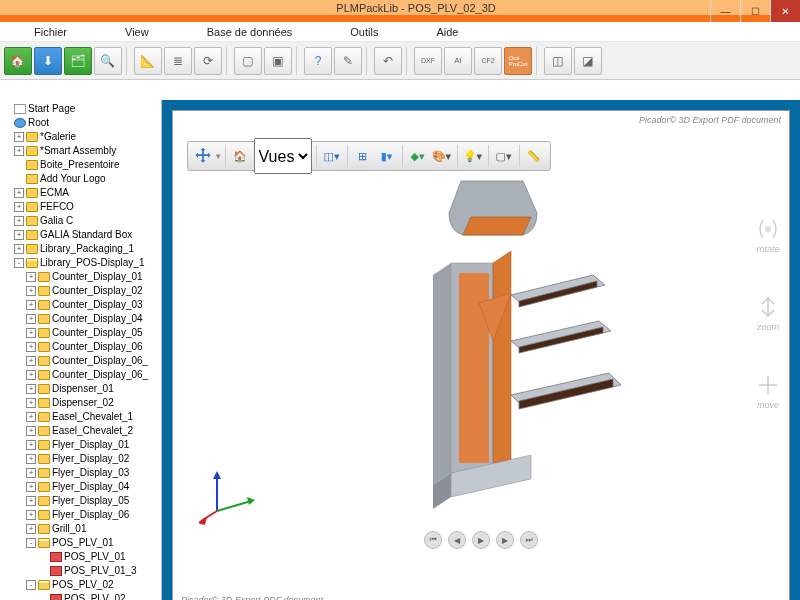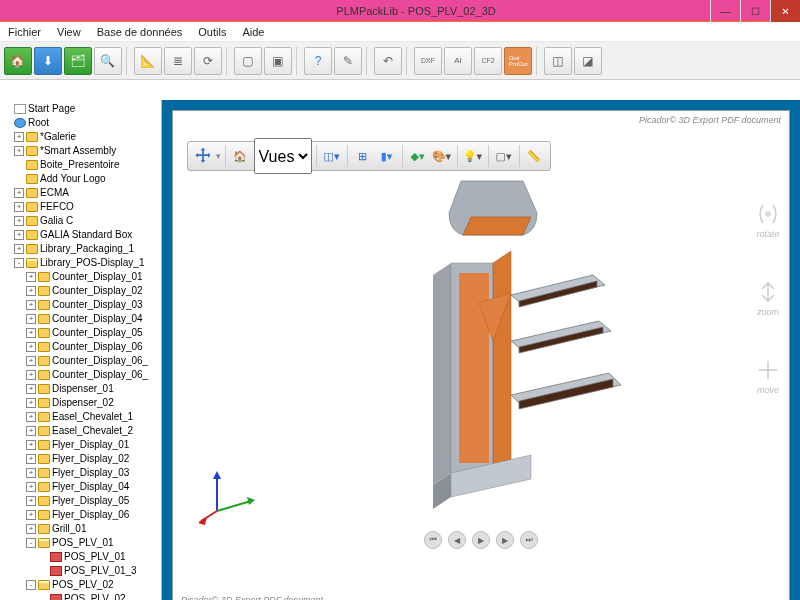--- a/index.html
+++ b/index.html
@@ -1,22 +1,22 @@
 <!DOCTYPE html>
 <html><head>
 <meta charset="utf-8">
 <style>
   * { box-sizing: border-box; margin: 0; padding: 0; font-family: "Segoe UI", Tahoma, sans-serif; }
   html, body { width: 800px; height: 600px; overflow: hidden; background: #fff; }
-  .titlebar { height: 22px; background: #ec4899; border-bottom: 1px solid #f97316; display: flex; align-items: center; justify-content: center; position: relative; font-size: 11px; color: #333; padding-left: 32px; }
+  .titlebar { height: 22px; background: #fdba74; border-bottom: 7px solid #f97316; display: flex; align-items: center; justify-content: center; position: relative; font-size: 11px; color: #333; padding-left: 32px; }
   .titlebar .win-btns { position: absolute; right: 0; top: 0; display: flex; height: 22px; }
   .titlebar .win-btn { width: 30px; height: 22px; display: flex; align-items: center; justify-content: center; font-size: 10px; border-left: 1px solid #ddd; }
   .titlebar .win-close { background: #c0392b; color: #fff; }
   .menubar { height: 20px; background: #fff; border-bottom: 1px solid #e8e8e8; display: flex; align-items: center; font-size: 11px; color: #222; }
-  .menubar span { padding: 0 8px; cursor: default; }
+  .menubar span { padding: 0 24px; cursor: default; margin-left: 10px; }
   .toolbar-main { height: 38px; background: #f1f1f1; border-bottom: 1px solid #ccc; display: flex; align-items: center; padding: 0 4px; gap: 2px; }
   .tb-btn { width: 28px; height: 28px; border: 1px solid #bbb; border-radius: 2px; background: linear-gradient(#fdfdfd,#e6e6e6); display:flex; align-items:center; justify-content:center; font-size:12px; color:#666;}
   .tb-btn.green { background: linear-gradient(#5fbf4f,#2f9f2f); color:#fff; border-color:#2f7f2f;}
   .tb-btn.blue { background: linear-gradient(#4fa0e8,#2f80c8); color:#fff; border-color:#2f70a8;}
   .tb-sep { width: 4px; height: 28px; border-left: 1px solid #ccc; margin: 0 2px;}
   .body-row { display:flex; height: calc(600px - 22px - 20px - 38px); margin-top: 20px; }
   .treepane { width: 162px; background: #fff; border-right: 1px solid #bbb; overflow-y: auto; font-size: 10px; color: #000; padding: 2px 0 2px 2px; }
   .tree-node { display:flex; align-items:center; line-height:14px; white-space:nowrap; }
   .twist { width:10px; height:10px; border:1px solid #888; display:flex; align-items:center; justify-content:center; font-size:8px; margin-right:2px; color:#555; background:#fff; cursor:pointer;}
   .twist.empty{border:none;}
@@ -35,21 +35,21 @@
   .vp-bottom {display:flex; justify-content:space-between;}
   .vp-toolbar { position:absolute; top:30px; left:14px; height:30px; background:linear-gradient(#fafafa,#e0e0e0); border:1px solid #b0b0b0; border-radius:3px; display:flex; align-items:center; padding:0 4px; gap:2px; font-size:11px; z-index:5;}
   .vp-toolbar select{ font-size:16px; height:36px;}
   .vp-btn{ width:22px; height:22px; border:1px solid transparent; display:flex; align-items:center; justify-content:center; border-radius:2px; color:#555;}
   .vp-btn.move svg{color:#2f70c8;}
   .vp-sep{ width:1px; height:22px; background:#ccc; margin:0 2px;}
   .vp-canvas { flex:1; position:relative; overflow:hidden;}
   .axis { position:absolute; left:26px; bottom:64px; width:60px; height:60px;}
   .playback { position:absolute; left:50%; transform:translateX(-50%); bottom:42px; display:flex; gap:6px;}
   .play-btn{ width:18px; height:18px; border-radius:50%; background:#e0e0e0; border:1px solid #bbb; display:flex;align-items:center;justify-content:center; font-size:8px; color:#666;}
-  .side-tools { position:absolute; right:8px; top:72px; display:flex; flex-direction:column; gap:40px; font-size:9px; color:#bbb; font-style:italic; align-items:center;}
+  .side-tools { position:absolute; right:8px; top:87px; display:flex; flex-direction:column; gap:40px; font-size:9px; color:#bbb; font-style:italic; align-items:center;}
   .side-tool{ display:flex; flex-direction:column; align-items:center; gap:2px;}
   
   .model { position:absolute; left:50%; top:50%; transform:translate(-50%,-55%); width:300px; height:340px;}
 </style>
 </head>
 <body>
 
 <div class="titlebar">
   <span>
     <span>PLMPackLib</span> - <span>POS_PLV_02_3D</span>

